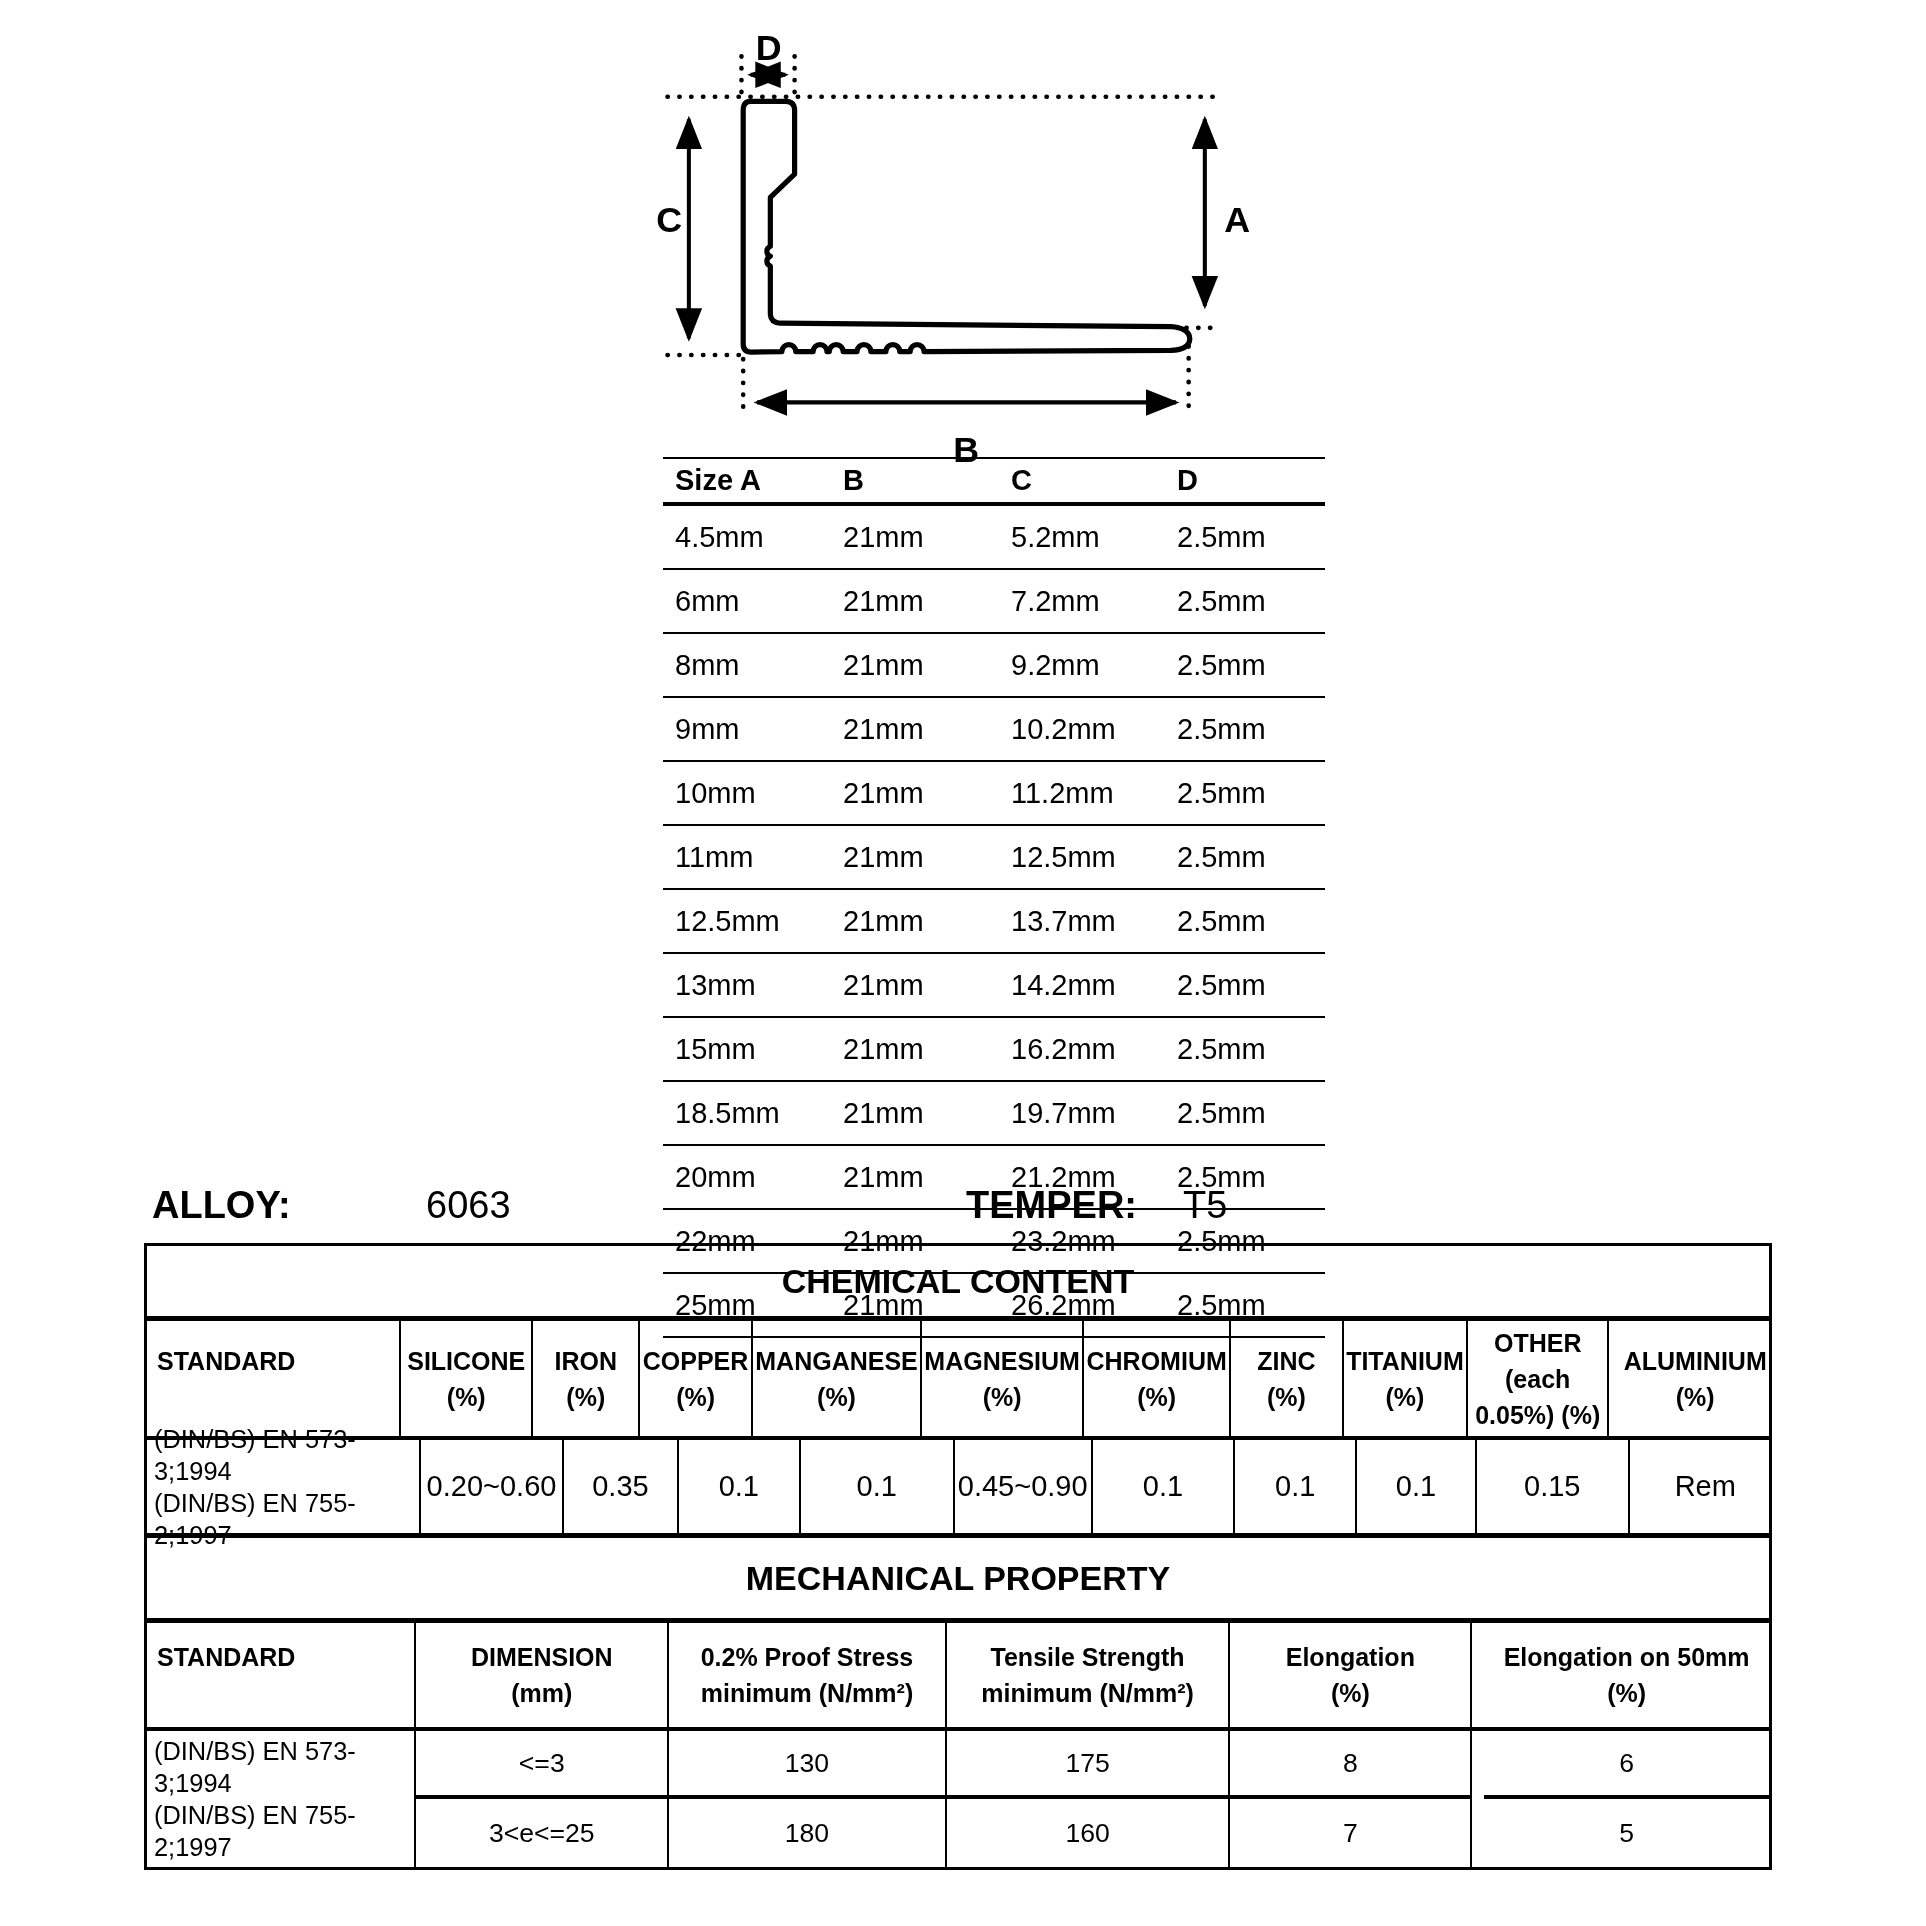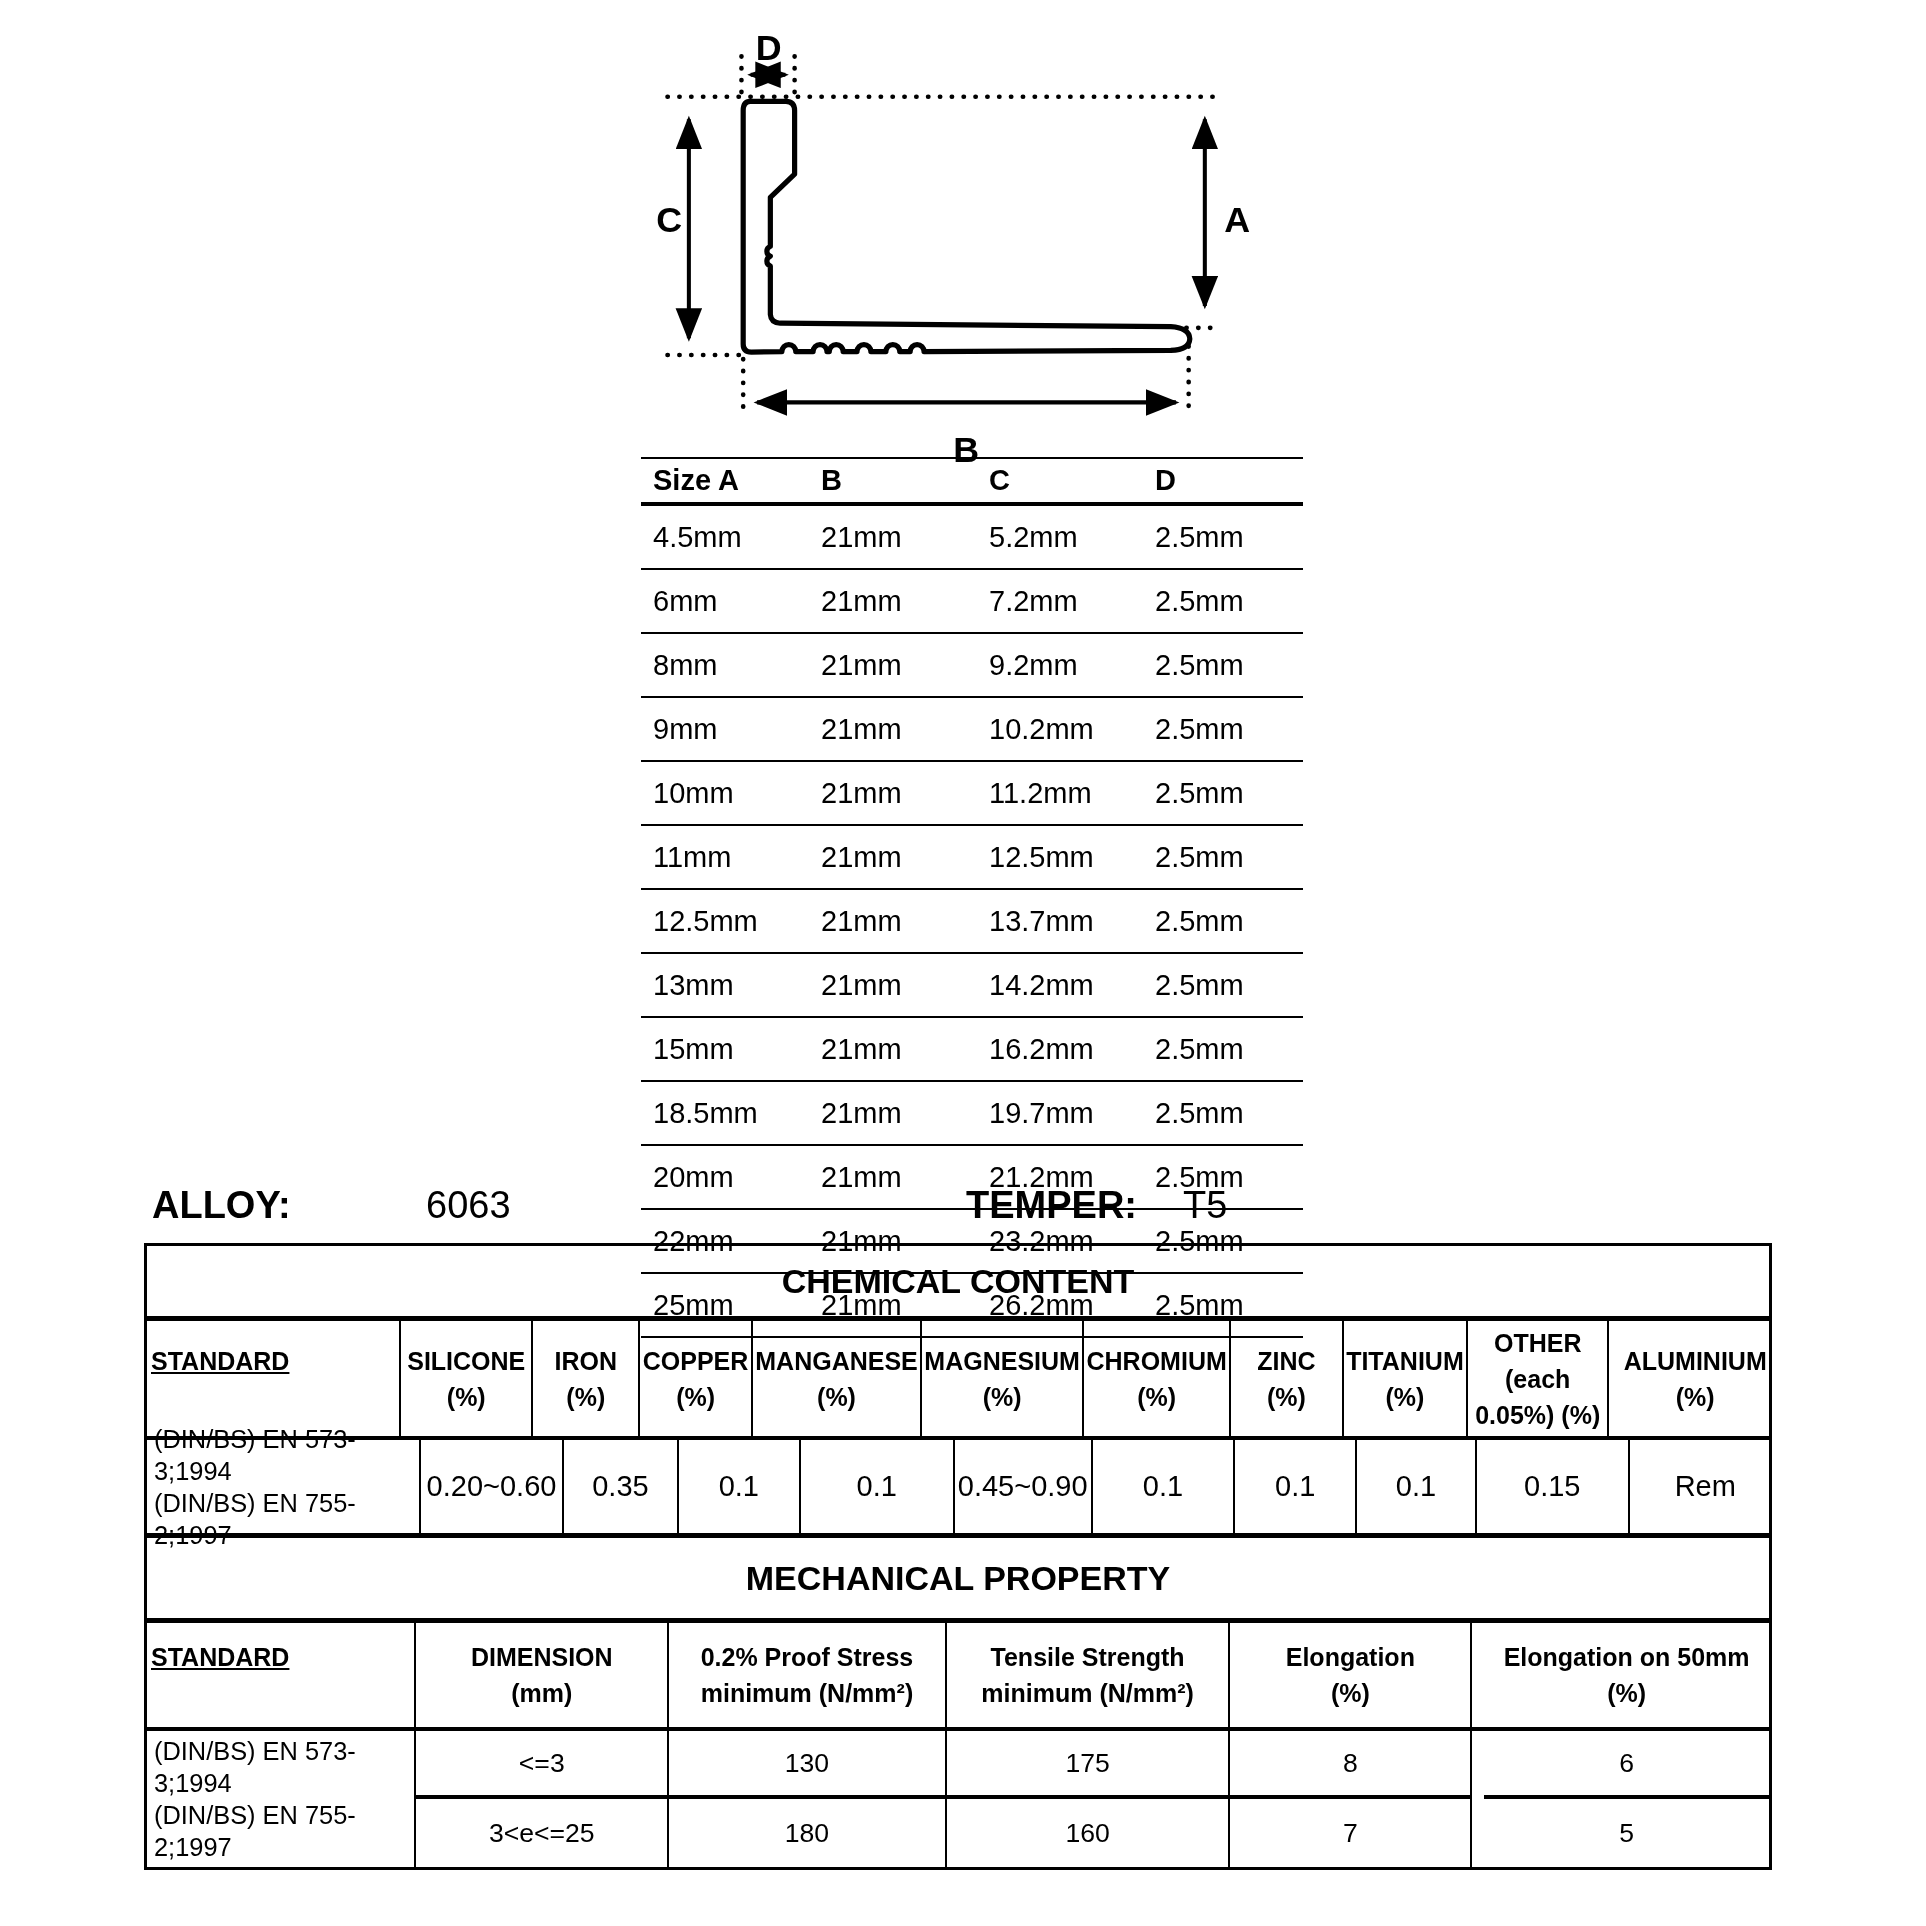--- a/index.html
+++ b/index.html
@@ -7,21 +7,21 @@
         font-family:"Liberation Sans",sans-serif;color:#000;overflow:hidden;}
 
   
   .diagram{position:absolute;left:601px;top:17.3px;width:705px;height:468px;}
   .diagram text{font-weight:bold;font-size:62px;fill:#000;}
   .profile{fill:#fff;stroke:#000;stroke-width:9;stroke-linejoin:round;}
   .dim{stroke:#000;stroke-width:7;fill:none;}
   .dotted{stroke:#000;stroke-width:8;fill:none;stroke-linecap:round;stroke-dasharray:0.5 20;}
 
   
-  .size-table{position:absolute;left:641px;top:457px;width:662px;font-size:29px;}
+  .size-table{position:absolute;left:663px;top:457px;width:662px;font-size:29px;}
   .st-row{display:grid;grid-template-columns:168px 168px 166px 1fr;align-items:center;
           height:64px;border-bottom:2.9px solid #000;padding-left:12px;box-sizing:border-box;}
   .st-head{height:49px;border-top:2.3px solid #000;border-bottom:4px solid #000;font-weight:bold;}
 
   
   .alloy-item{position:absolute;top:1188px;font-size:38px;line-height:34px;white-space:nowrap;}
   .bold{font-weight:bold;}
 
   
   .spec-table{position:absolute;left:144px;top:1243px;width:1628px;border:3.5px solid #000;box-sizing:border-box;}
@@ -31,21 +31,21 @@
   .sec-title.mech{height:80px;}
   .grid{display:grid;}
   .chem-cols{grid-template-columns:169fr 88fr 71fr 75fr 95fr 85fr 88fr 75fr 74fr 94fr 86fr;}
   .mech-cols{grid-template-columns:166fr 156fr 171fr 175fr 149fr 183fr;}
   .hdr{border-bottom:4.6px solid #000;}
   .cell{border-right:2.9px solid #000;display:flex;flex-direction:column;align-items:center;
         justify-content:center;text-align:center;box-sizing:border-box;padding:3.5px 2.3px;}
   .cell.lastcol{border-right:none;margin-left:12px;}
   .hcell{font-weight:bold;font-size:25px;line-height:36px;}
   .hcell .u{min-height:36px;}
-  .hcell.left{align-items:flex-start;text-align:left;padding-left:4px;text-decoration:underline;}
+  .hcell.left{align-items:flex-start;text-align:left;padding-left:10px;}
   .chem-hdr .cell{min-height:114px;}
   .chem-data .cell{height:93px;font-size:29px;}
   .chem-data{border-bottom:5.2px solid #000;}
   .stdcell{align-items:flex-start !important;text-align:left;justify-content:center;
            font-size:25.4px !important;line-height:32px;padding-left:7px !important;}
   .mech-hdr .cell{min-height:104px;}
   .mech-data{grid-auto-rows:68px;font-size:26.6px;}
   .mech-data .cell{height:auto;}
   .mech-data .std-span{grid-row:1 / span 2;}
   .mech-data .rb{border-bottom:4.6px solid #000;}

